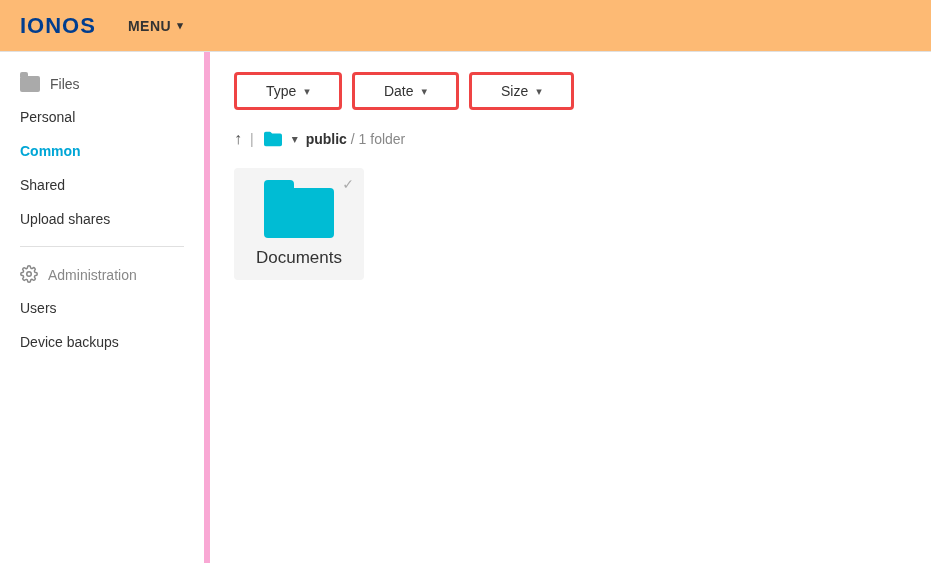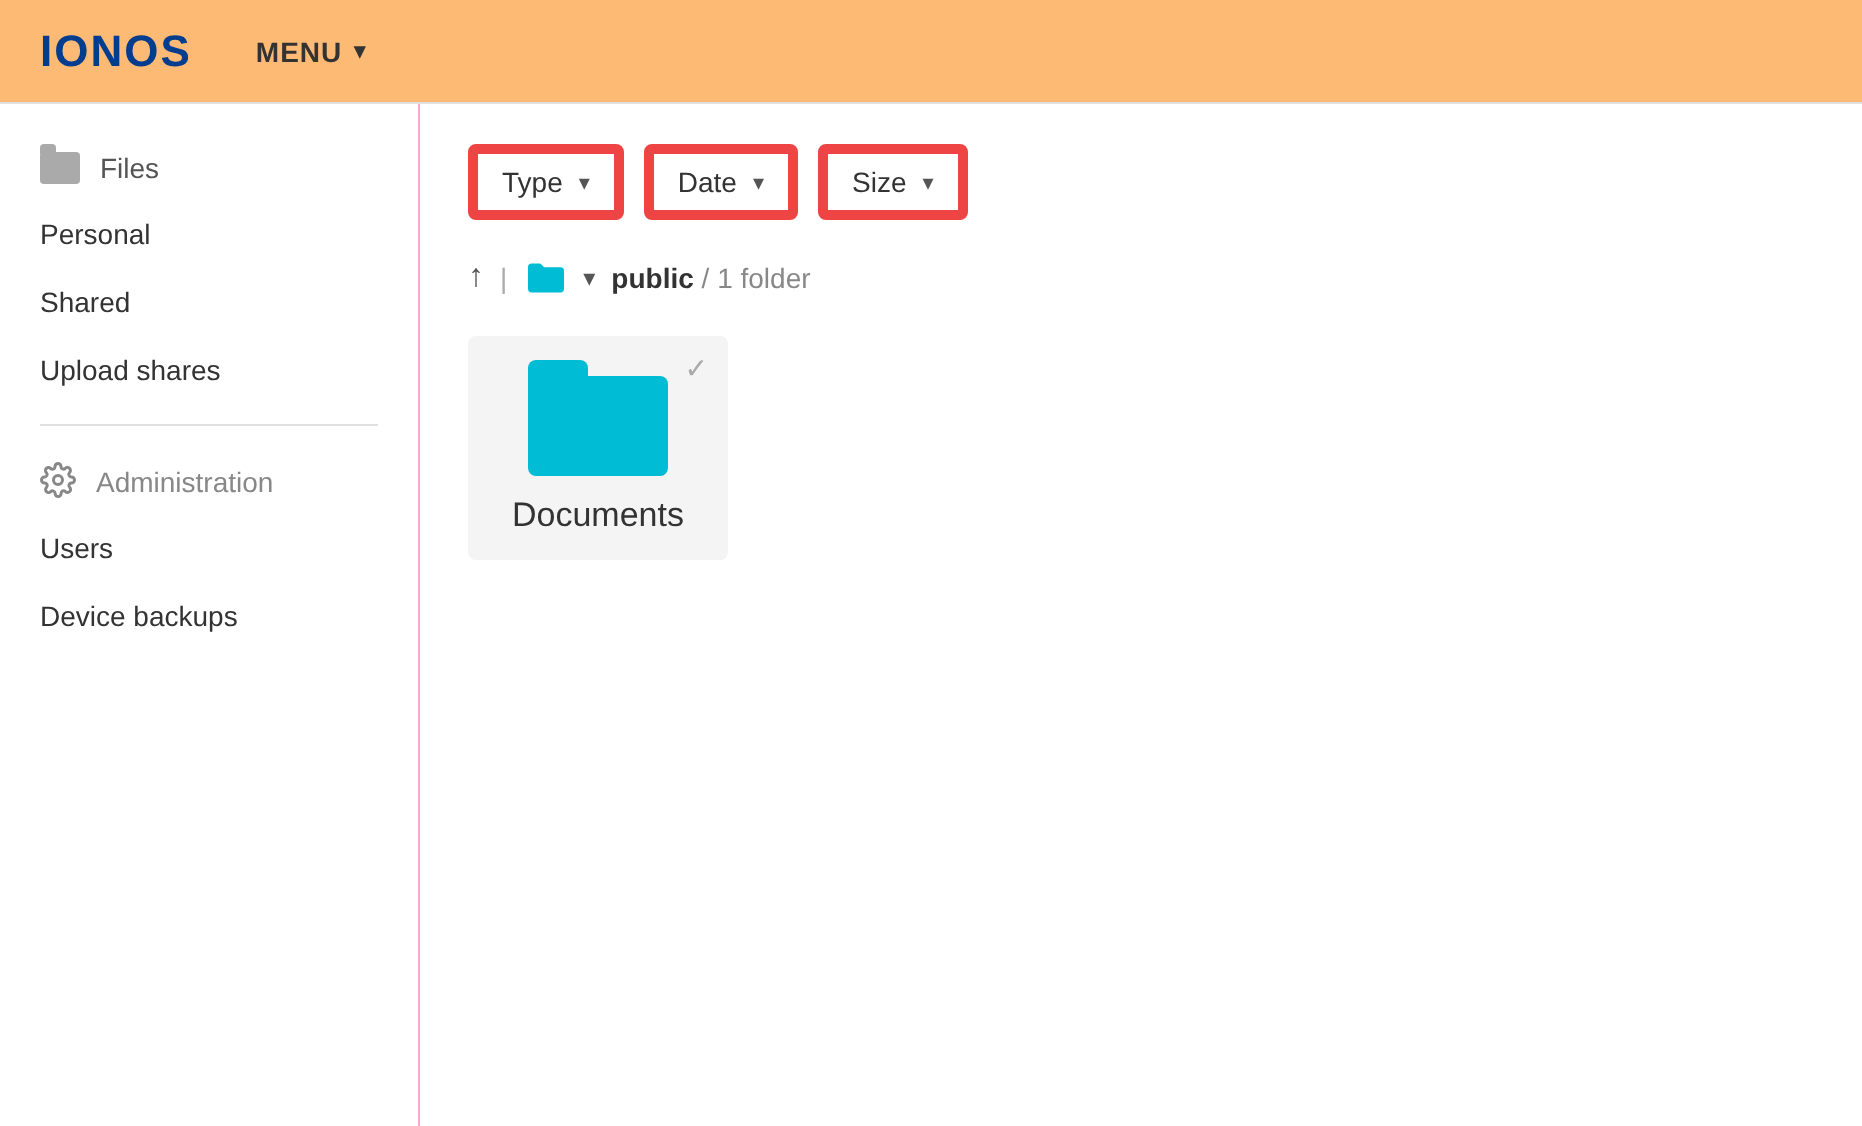--- a/index.html
+++ b/index.html
@@ -40,21 +40,21 @@
 
     
     .layout {
       display: flex;
       height: calc(563px - 52px);
     }
 
     
     .sidebar {
       width: 210px;
-      border-right: 1px solid #f9a8d4;
+      border-right: 6px solid #f9a8d4;
       padding: 16px 0;
       flex-shrink: 0;
     }
     .sidebar-section-header {
       display: flex;
       align-items: center;
       gap: 10px;
       padding: 8px 20px;
       font-size: 14px;
       color: #555;
@@ -122,22 +122,22 @@
       padding: 0 14px;
       font-size: 14px;
       color: #aaa;
       outline: none;
     }
     .filter-btn {
       display: flex;
       align-items: center;
       gap: 8px;
       height: 38px;
-      padding: 0 12px;
-      border: 5px solid #ef4444;
+      padding: 0 29px;
+      border: 3px solid #ef4444;
       border-radius: 4px;
       background: #fff;
       font-size: 14px;
       color: #333;
       cursor: pointer;
     }
     .filter-chevron { font-size: 11px; color: #555; }
 
     
     .breadcrumb-bar {
@@ -236,20 +236,23 @@
 <div class="layout">
 
   <aside class="sidebar">
 
     <div class="sidebar-section-header">
       <div class="folder-icon-sm"></div>
       <span>Files</span>
     </div>
     <div class="sidebar-item">
       <span>Personal</span>
+    </div>
+    <div class="sidebar-item active">
+      <span>Common</span>
     </div>
     <div class="sidebar-item">
       <span>Shared</span>
     </div>
     <div class="sidebar-item">
       <span>Upload shares</span>
     </div>
     <hr class="sidebar-divider">
 
     <div class="sidebar-admin-header">

